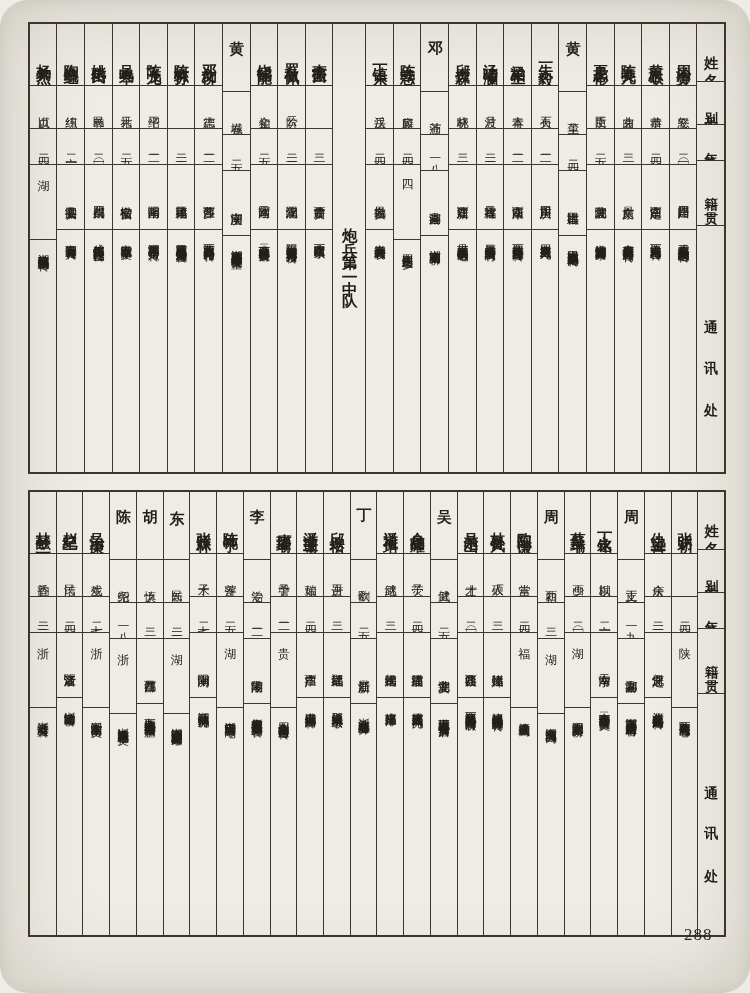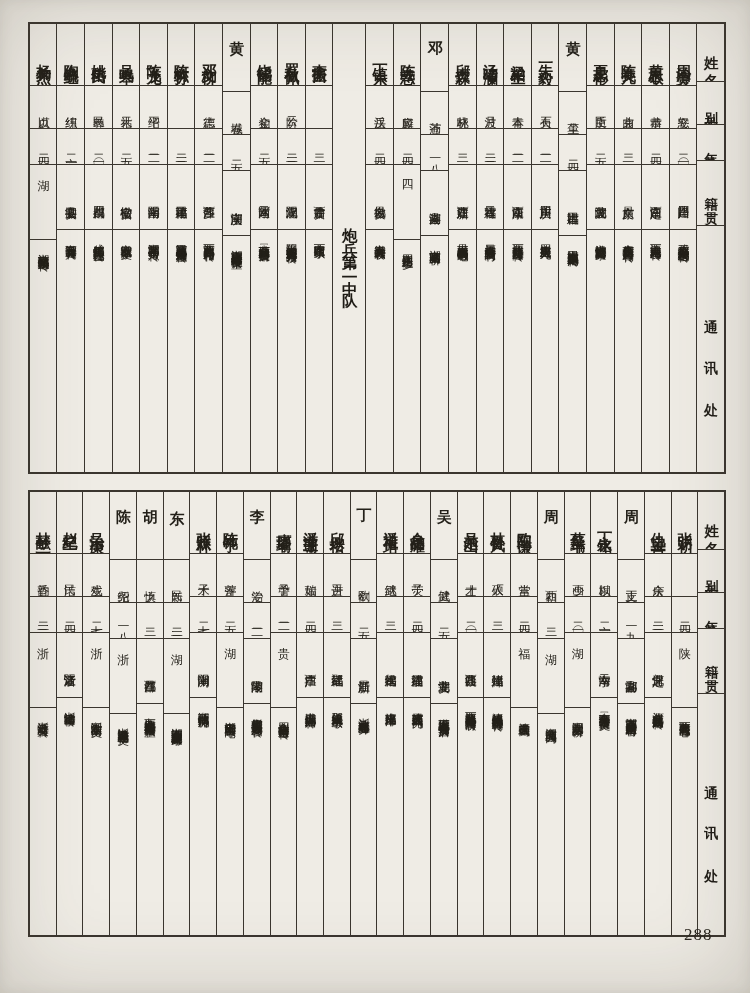--- a/index.html
+++ b/index.html
@@ -2,21 +2,21 @@
 <html><head>
 <meta charset="utf-8">
 <style>
   :root{
     --paper:#efece5;
     --ink:#232019;
     --line:#3b362f;
   }
   html,body{margin:0;padding:0;}
   body{width:750px;height:993px;background:var(--paper);font-family:"Liberation Serif","DejaVu Serif",serif;}
-  .page{position:relative;width:750px;height:993px;background:var(--paper);overflow:hidden;}
+  .page{position:relative;width:750px;height:993px;background:var(--paper);overflow:hidden;border-radius:28px;}
   .page::after{content:"";position:absolute;inset:0;pointer-events:none;
     box-shadow:inset 0 0 90px rgba(72,64,50,.22), inset 0 0 14px rgba(72,64,50,.10);}
   .roster{position:absolute;display:flex;flex-direction:row-reverse;border:2px solid var(--line);background:transparent;}
   #roster-top{left:28px;top:22px;width:694px;height:448px;}
   #roster-bottom{left:28px;top:490px;width:694px;height:443px;}
   .col{flex:1 1 0;min-width:0;display:flex;flex-direction:column;border-left:1px solid var(--line);}
   .col:last-child{border-left:none;}
   .divider-col{flex:1.2 1 0;}
   .cell{display:flex;align-items:center;justify-content:center;
     writing-mode:vertical-rl;text-orientation:upright;

